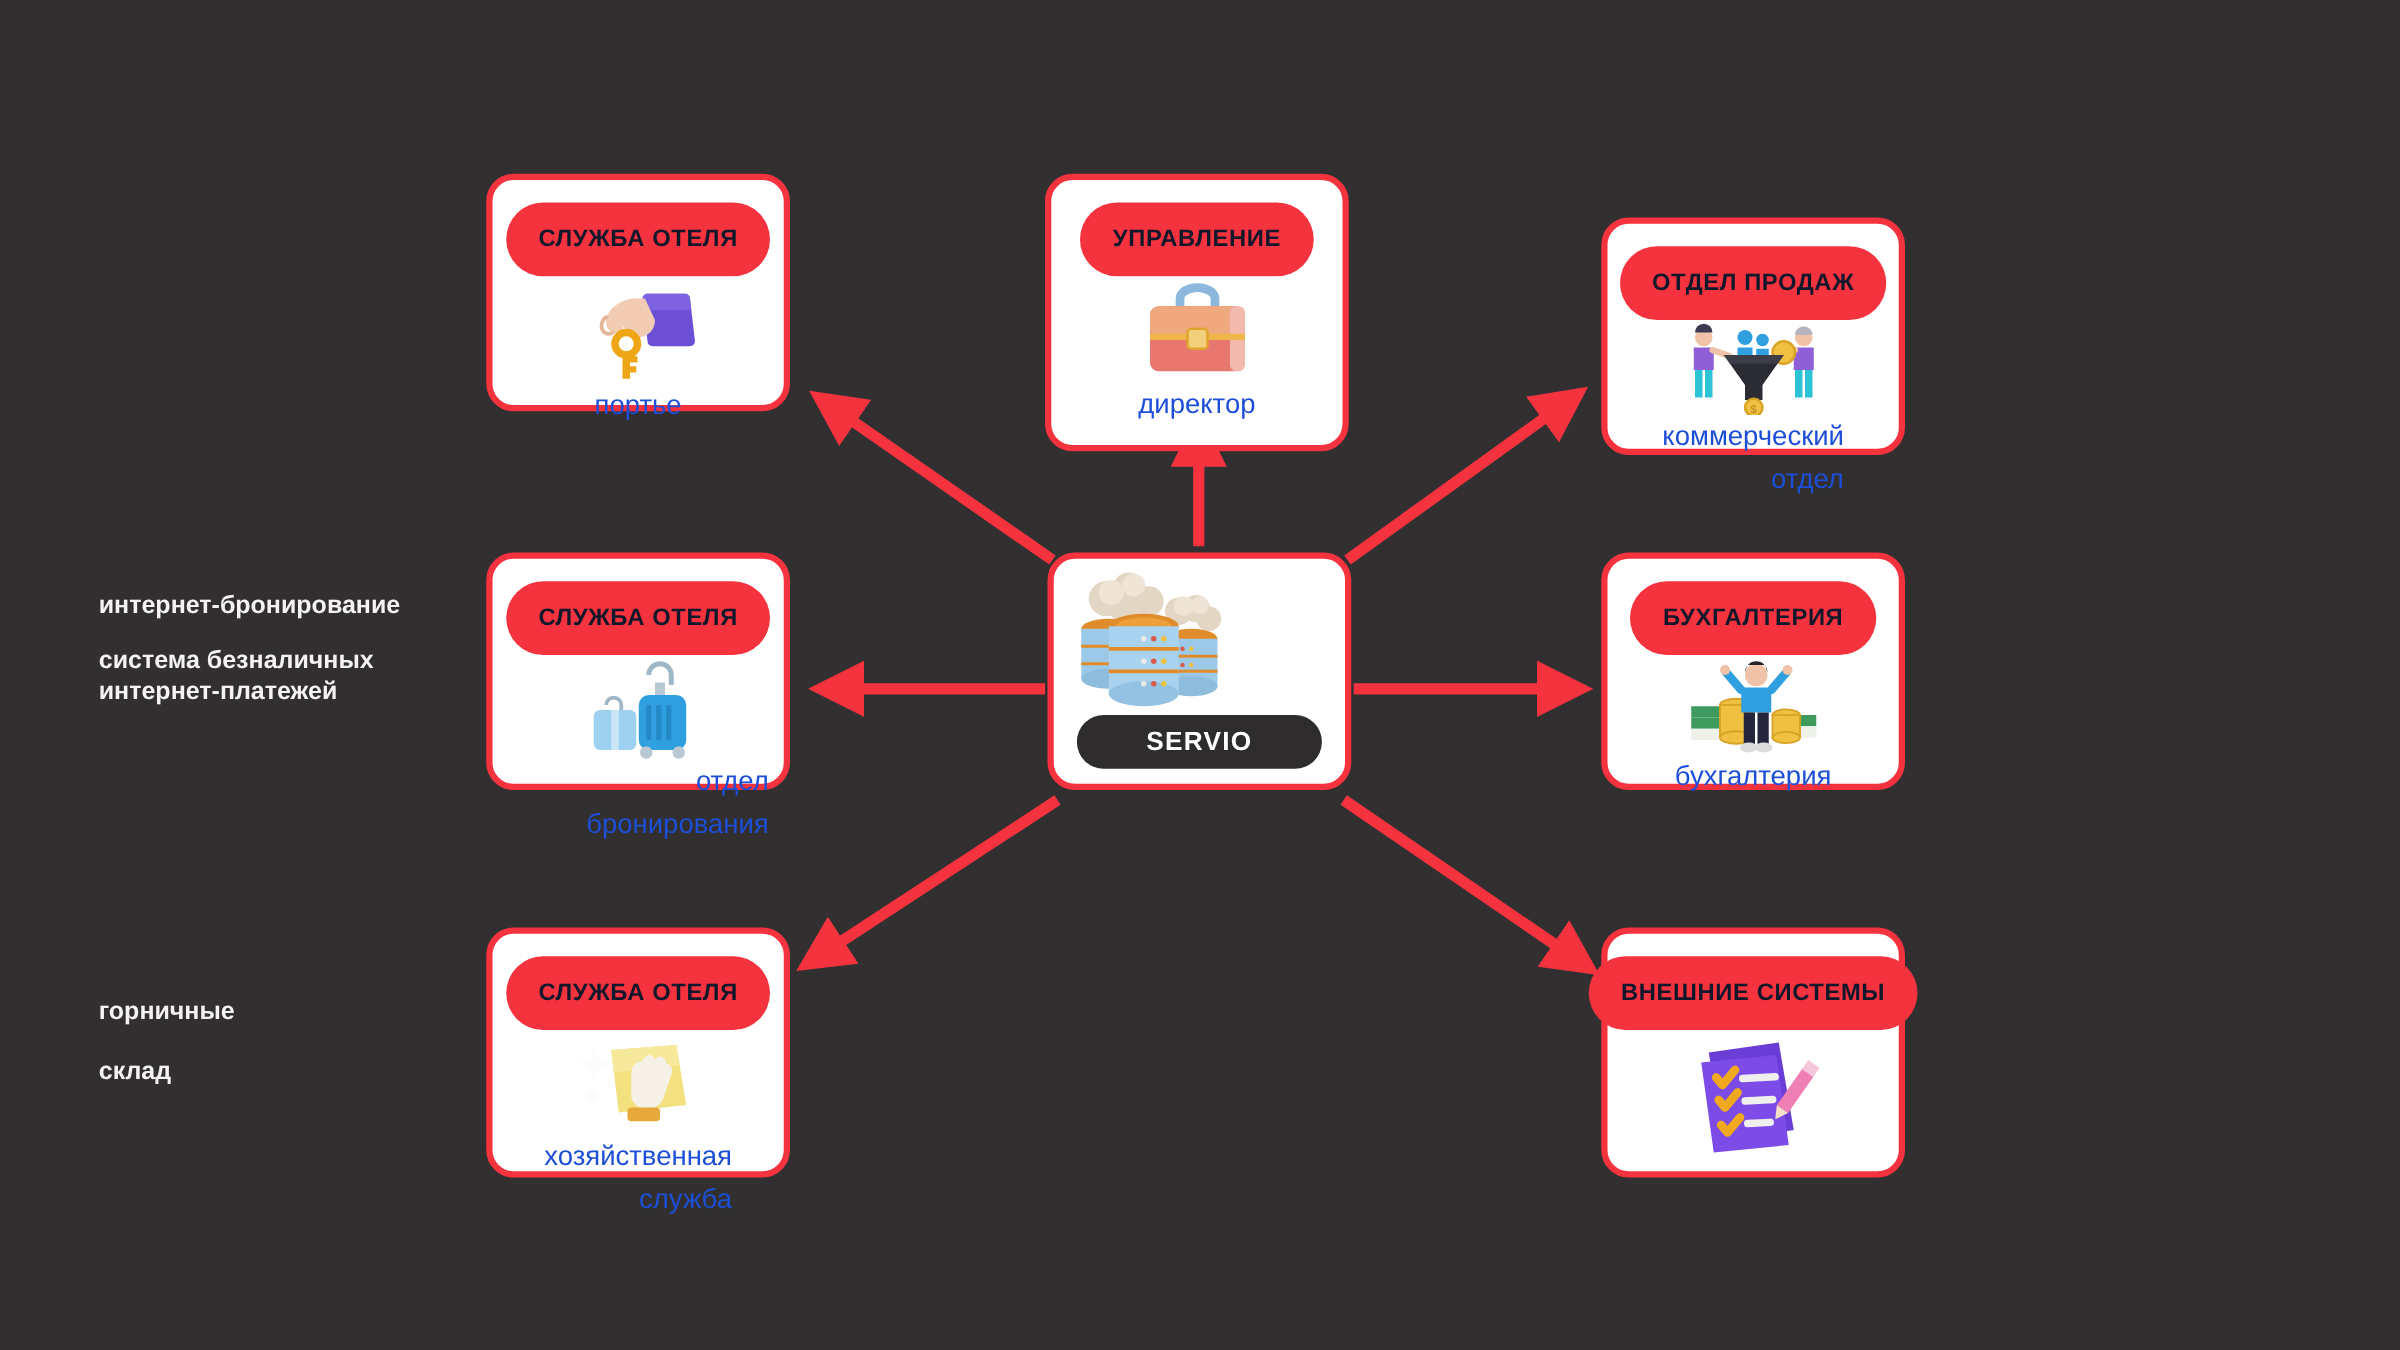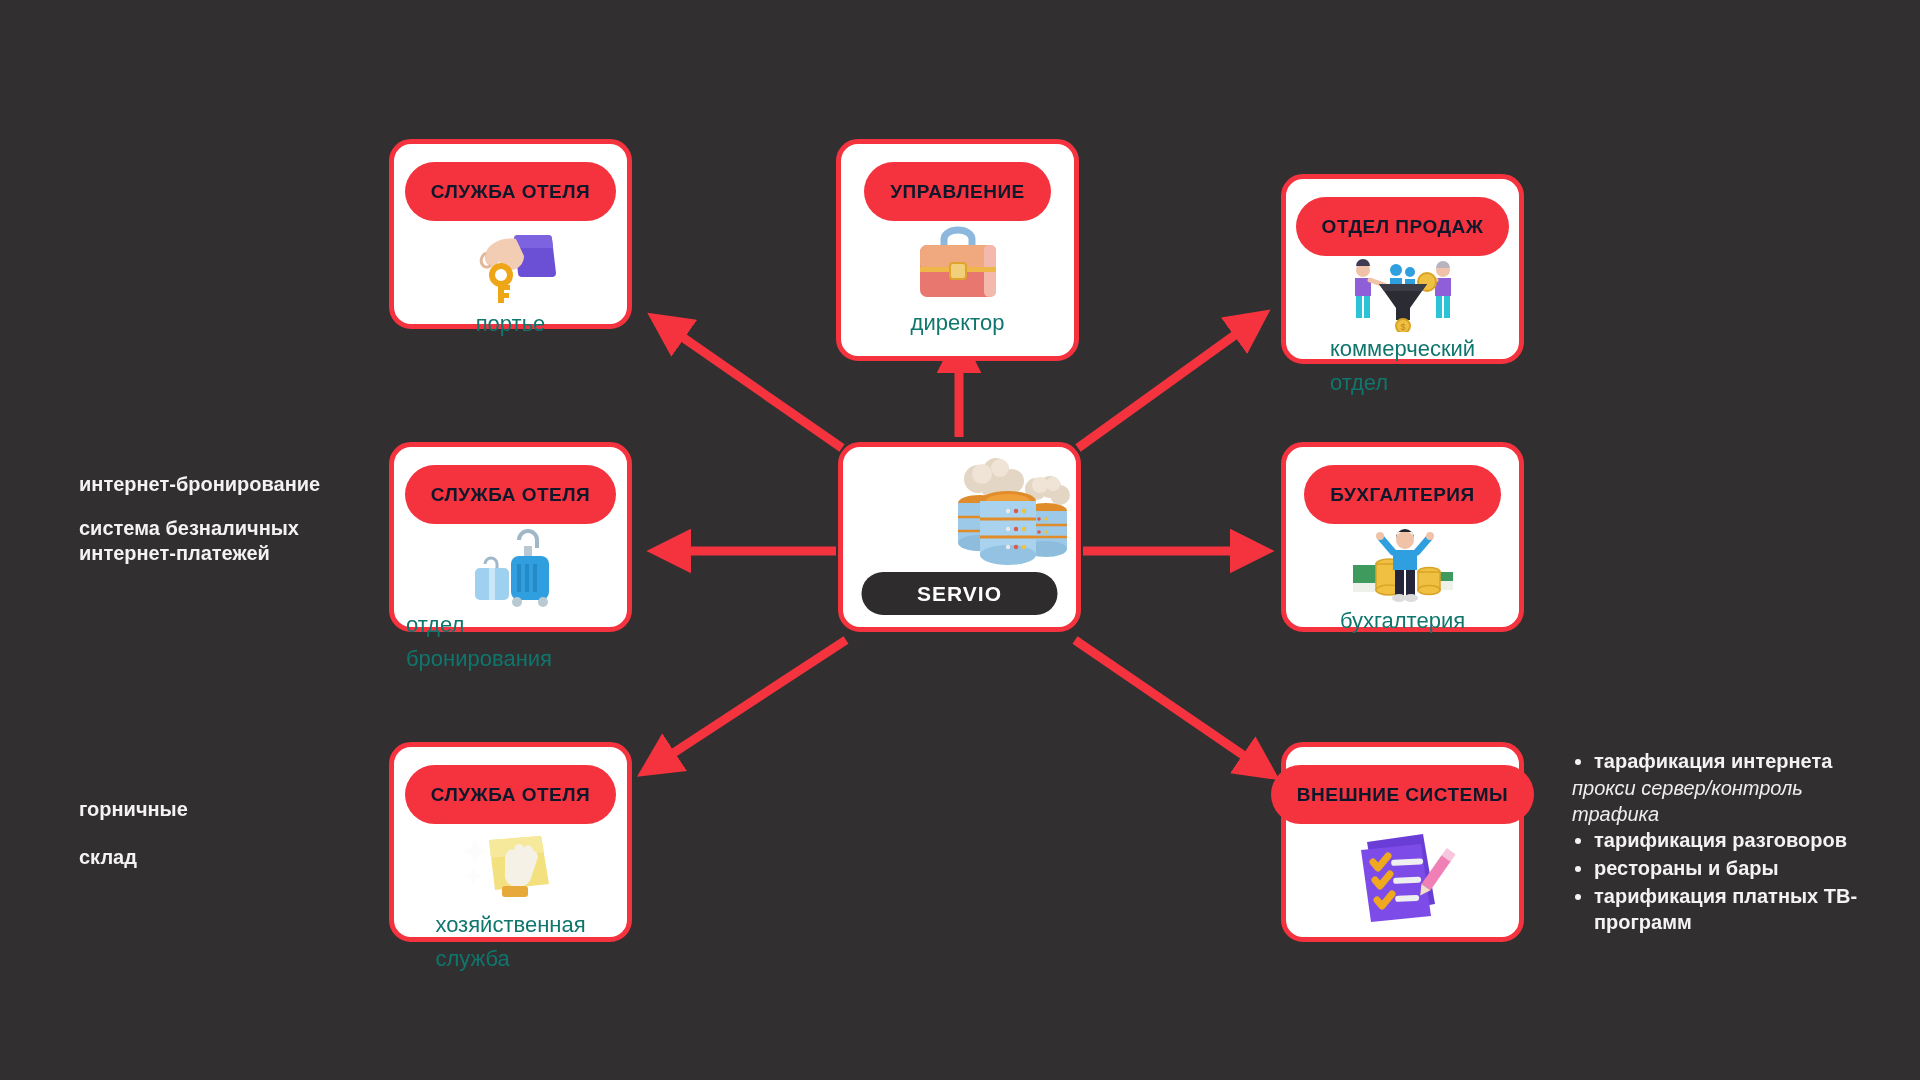--- a/index.html
+++ b/index.html
@@ -40,35 +40,35 @@
     line-height:1;
   }
   .card-art{
     flex:1 1 auto;
     display:flex;
     align-items:center;
     justify-content:center;
     width:100%;
   }
   .card-caption{
-    color:#0f766e;
+    color:#1d4ed8;
     font-size:22px;
-    text-align:left;
+    text-align:right;
     line-height:1.55;
     padding:0 12px 16px;
     max-width:92%;
   }
 
   
   #node-servio{
     position:absolute;
     left:838px;top:442px;width:243px;height:190px;
     background:#fff;border:5px solid #f5333f;border-radius:22px;
     box-sizing:border-box;z-index:4;
-    display:flex;flex-direction:column;align-items:flex-end;justify-content:flex-start;
+    display:flex;flex-direction:column;align-items:flex-start;justify-content:flex-start;
   }
   #servio-art{margin-top:10px;}
   #servio-pill{
     position:absolute;left:50%;transform:translateX(-50%);
     bottom:12px;
     background:#2e2c2d;color:#fff;
     border-radius:26px;
     font-size:21px;font-weight:bold;letter-spacing:1px;
     padding:11px 56px;white-space:nowrap;line-height:1;
   }
@@ -365,26 +365,14 @@
     <div class="t-bold">интернет-платежей</div>
   </div>
 
   <div class="side-block" style="left:79px;top:797px;width:300px;">
     <div class="t-bold">горничные</div>
     <div class="gap" style="height:22px;"></div>
     <div class="t-bold">склад</div>
   </div>
 
 
-  <div class="side-block" style="left:1572px;top:748px;width:312px;">
-    <ul class="bul">
-      <li>тарафикация интернета</li>
-    </ul>
-    <div class="t-ital noindent" style="margin-left:0;">прокси сервер/контроль</div>
-    <div class="t-ital">трафика</div>
-    <ul class="bul">
-      <li>тарификация разговоров</li>
-      <li>рестораны и бары</li>
-      <li>тарификация платных ТВ-программ</li>
-    </ul>
-  </div>
 
 </div>
 
 </body></html>

